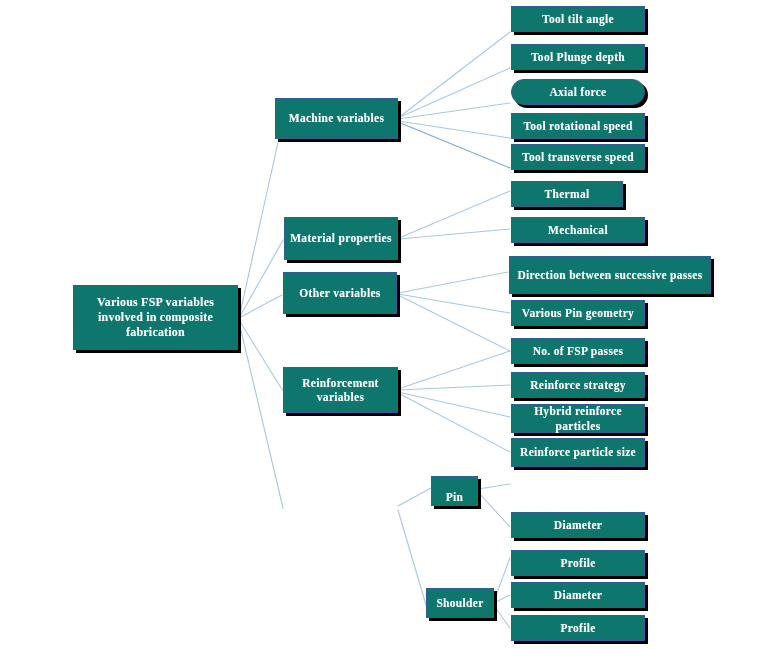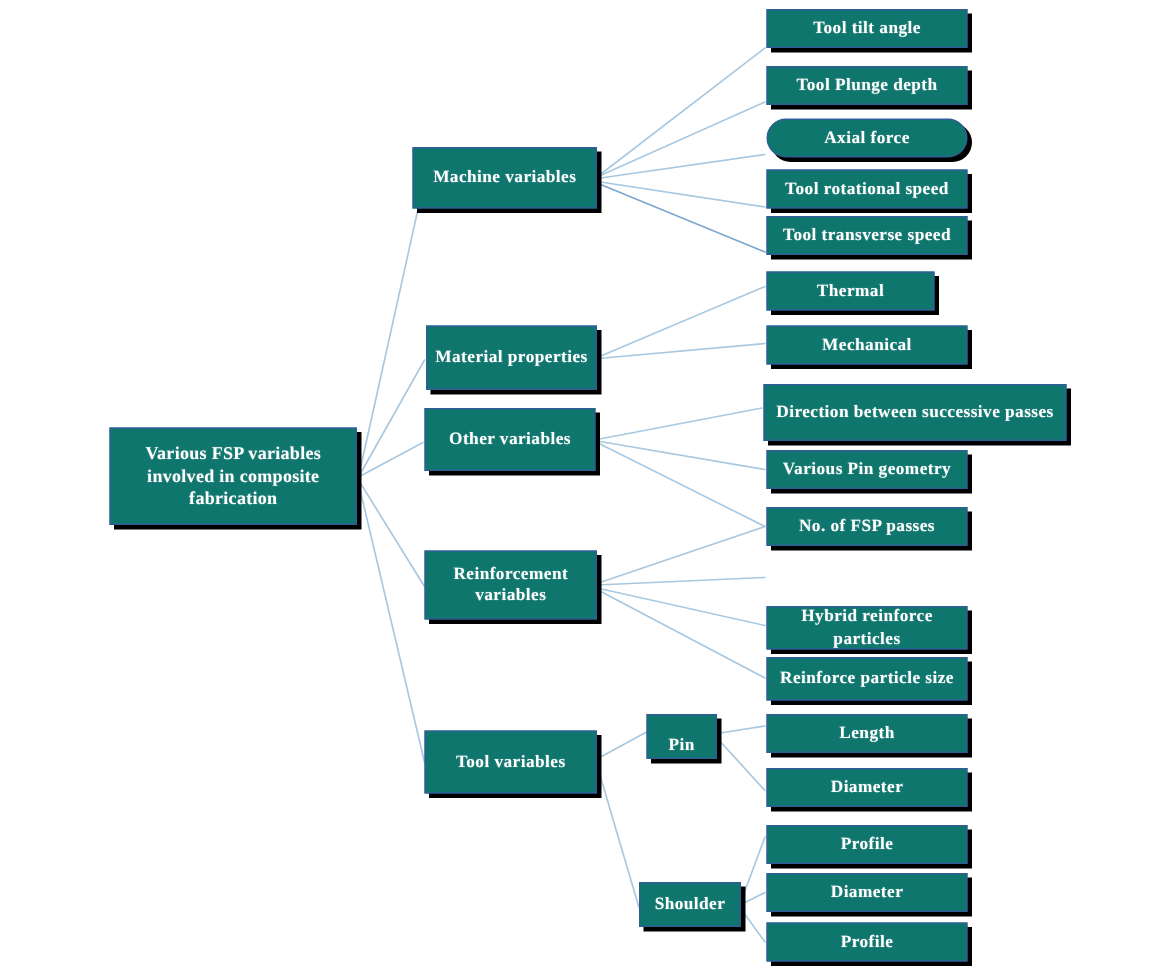--- a/index.html
+++ b/index.html
@@ -118,23 +118,20 @@
   </div>
   <div class="node" style="left:284px; top:217px; width:114px; height:43px;">
     <span class="lbl">Material properties</span>
   </div>
   <div class="node" style="left:283px; top:272px; width:114px; height:42px;">
     <span class="lbl">Other variables</span>
   </div>
   <div class="node" style="left:283px; top:367px; width:115px; height:46px;">
     <span class="lbl">Reinforcement variables</span>
   </div>
-  <div class="node" style="left:283px; top:487px; width:115px; height:42px;">
-    <span class="lbl">Tool variables</span>
-  </div>
 
   <div class="node" style="left:511px; top:6px; width:134px; height:26px;">
     <span class="lbl">Tool tilt angle</span>
   </div>
   <div class="node" style="left:511px; top:44px; width:134px; height:26px;">
     <span class="lbl">Tool Plunge depth</span>
   </div>
   <div class="node" style="left:511px; top:79px; width:134px; height:26px;border-radius:13px;">
     <span class="lbl">Axial force</span>
   </div>
@@ -155,37 +152,37 @@
   <div class="node" style="left:509px; top:256px; width:202px; height:38px;">
     <span class="lbl">Direction between successive passes</span>
   </div>
   <div class="node" style="left:511px; top:300px; width:134px; height:26px;">
     <span class="lbl">Various Pin geometry</span>
   </div>
 
   <div class="node" style="left:511px; top:338px; width:134px; height:26px;">
     <span class="lbl">No. of FSP passes</span>
   </div>
+  <div class="node" style="left:511px; top:372px; width:134px; height:26px;">
+    <span class="lbl">Reinforce strategy</span>
+  </div>
   <div class="node" style="left:511px; top:404px; width:134px; height:29px;">
     <span class="lbl">Hybrid reinforce particles</span>
   </div>
   <div class="node" style="left:511px; top:438px; width:134px; height:29px;">
     <span class="lbl">Reinforce particle size</span>
   </div>
 
   <div class="node" style="left:431px; top:476px; width:47px; height:30px;align-items:flex-end;">
     <span class="lbl">Pin</span>
   </div>
   <div class="node" style="left:426px; top:588px; width:68px; height:30px;">
     <span class="lbl">Shoulder</span>
   </div>
 
-  <div class="node" style="left:511px; top:476px; width:134px; height:26px;">
-    <span class="lbl">Length</span>
-  </div>
   <div class="node" style="left:511px; top:512px; width:134px; height:26px;">
     <span class="lbl">Diameter</span>
   </div>
 
   <div class="node" style="left:511px; top:550px; width:134px; height:26px;">
     <span class="lbl">Profile</span>
   </div>
   <div class="node" style="left:511px; top:582px; width:134px; height:26px;">
     <span class="lbl">Diameter</span>
   </div>

